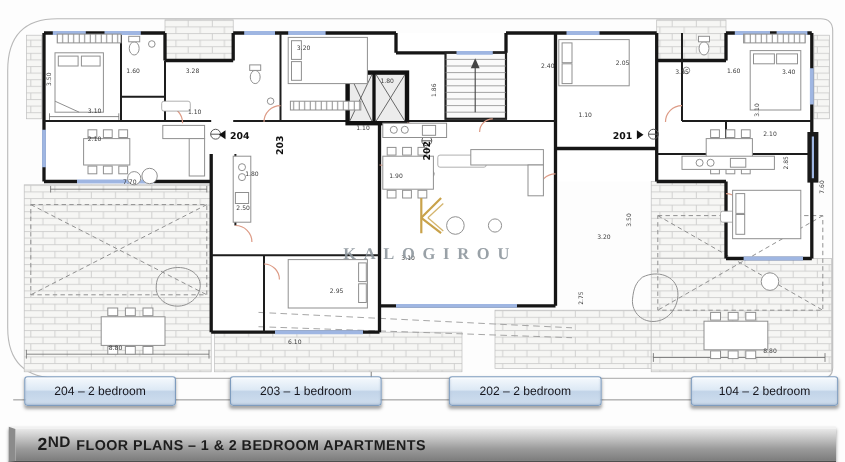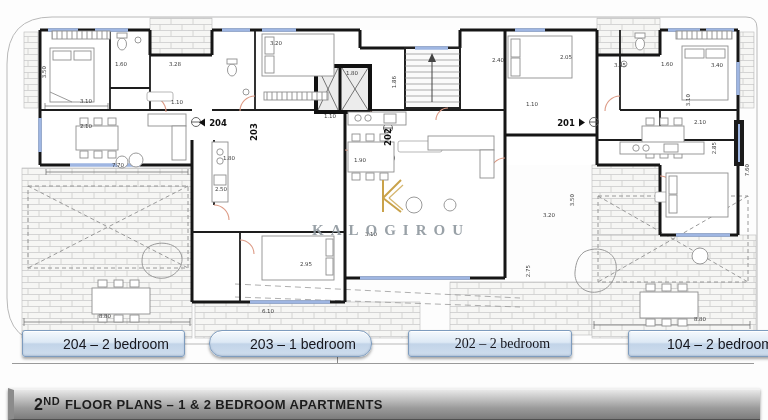--- a/index.html
+++ b/index.html
@@ -12,34 +12,34 @@
   .unitarrow{fill:#101010;}
 
   
   #watermark{position:absolute;left:296px;top:176px;width:190px;text-align:center;pointer-events:none;font-weight:bold;}
   #wm-name{font-family:"Liberation Serif",serif;font-size:15px;letter-spacing:7px;
            color:#8e979e;opacity:.9;margin-top:2px;}
 
   
   .connector{position:absolute;top:363px;left:12px;right:14px;height:1px;background:#9a9a9a;}
   .vtick{position:absolute;left:337px;top:338px;width:1px;height:25px;background:#8a8a8a;}
-  .btn{position:absolute;top:330px;height:25px;border-radius:3px;border:1px solid #7e9cbe;
+  .btn{position:absolute;top:342px;height:25px;border-radius:3px;border:1px solid #7e9cbe;
        background:linear-gradient(180deg,#f5f9fd 0%,#dde9f5 45%,#c2d4e8 52%,#cfdeee 100%);
        box-shadow:0 2px 3px rgba(0,0,0,.35), inset 0 1px 0 #ffffff, inset 0 -1px 2px #aebfd4;
        display:flex;align-items:center;justify-content:center;
-       font-size:14px;color:#16161d;padding-left:25px;}
+       font-size:11px;color:#16161d;}
   
   #title-bar{position:absolute;left:8px;right:8px;top:388px;height:29px;
        background:linear-gradient(180deg,#e8e8e8 0%,#bdbdbd 35%,#9b9b9b 62%,#7c7c7c 100%);
        border-top:2px solid #f1f1f1;border-left:6px solid #8b8b8b;border-bottom:1px solid #4f4f4f;
        box-shadow:0 2px 3px rgba(0,0,0,.45);
        display:flex;align-items:center;padding-left:20px;color:#1d1d1d;font-weight:bold;
        letter-spacing:.4px;}
   #title-prefix{font-size:16px;}
-  #title-sup{font-size:11px;vertical-align:super;position:relative;top:-4px;margin-right:1px;}
+  #title-sup{font-size:14px;vertical-align:super;position:relative;top:-4px;margin-right:1px;}
   #title-rest{font-size:13px;white-space:pre;text-align:center;}
 </style>
 </head>
 <body>
 
 <div id="stage">
 
   <div id="plan-wrap">
   <svg width="768" height="348" viewBox="0 0 768 348">
     <defs>
@@ -313,22 +313,22 @@
       </g>
     </svg>
     <div id="wm-name">KALOGIROU</div>
   </div>
   </div>
 
   <div class="connector"></div>
   <div class="vtick"></div>
 
   <div class="btn" style="left:22px;width:136px;">204 – 2 bedroom</div>
-  <div class="btn" style="left:209px;width:136px;border-radius:13px;">203 – 1 bedroom</div>
-  <div class="btn" style="left:408px;width:137px;font-family:Liberation Serif, serif;">202 – 2 bedroom</div>
+  <div class="btn" style="left:209px;width:136px;">203 – 1 bedroom</div>
+  <div class="btn" style="left:408px;width:137px;">202 – 2 bedroom</div>
   <div class="btn" style="left:628px;width:132px;">104 – 2 bedroom</div>
 
   <div id="title-bar">
     <span id="title-prefix">2</span>
       <span id="title-sup">ND</span>
       <span id="title-rest"> FLOOR PLANS – 1 &amp; 2 BEDROOM APARTMENTS</span>
   </div>
 </div>
 
 </body></html>

